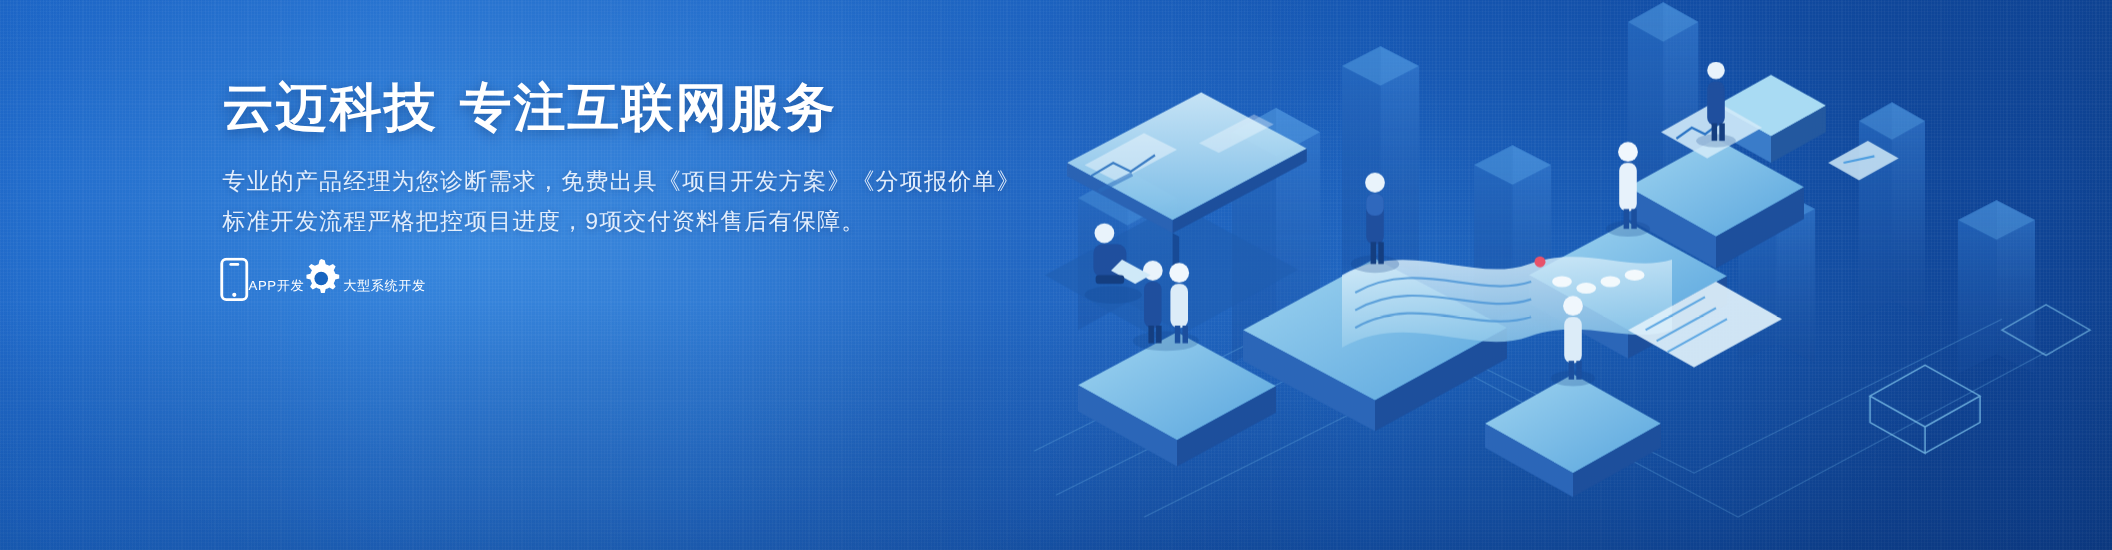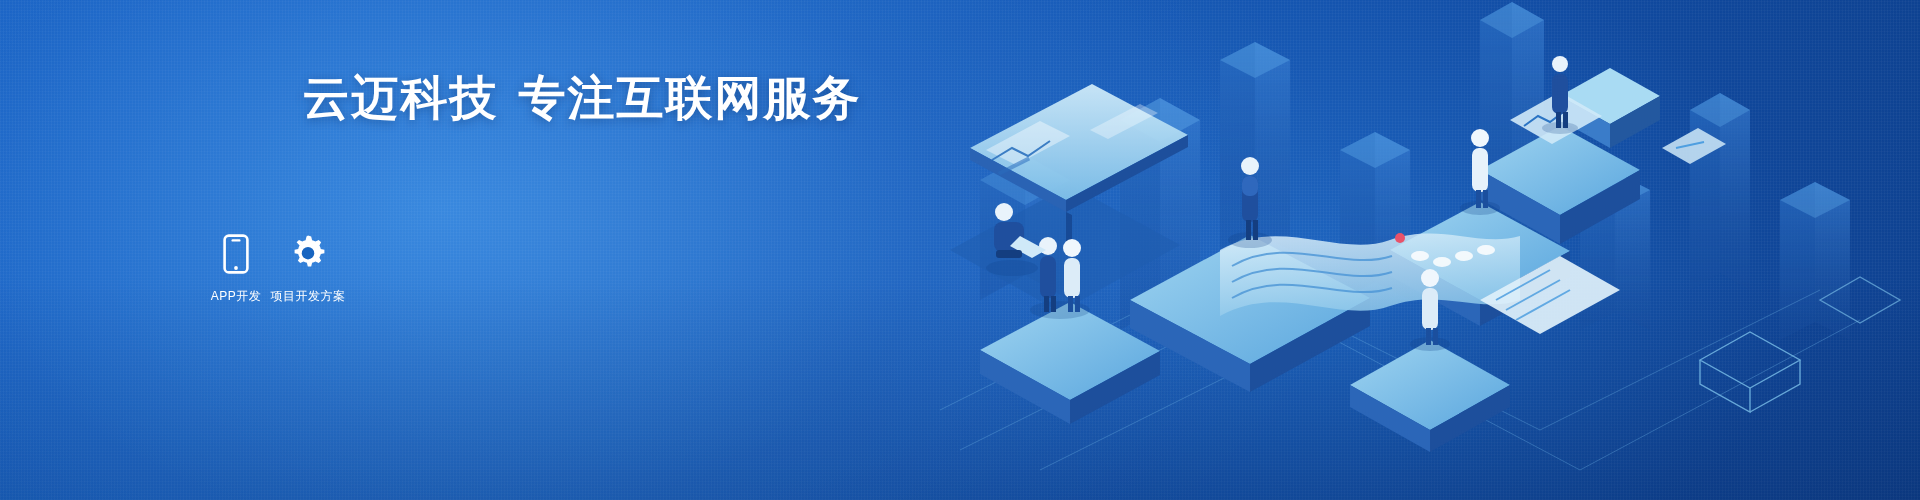--- a/index.html
+++ b/index.html
@@ -13,21 +13,20 @@
   .banner {
     position: relative;
     width: 1920px;
     height: 500px;
     overflow: hidden;
     background: #1155b8;
     background-image:
       radial-gradient(ellipse 1100px 700px at 23% 42%, rgba(48,132,222,0.95) 0%, rgba(30,104,200,0.45) 45%, rgba(18,74,170,0.0) 75%),
       radial-gradient(ellipse 900px 620px at 68% 55%, rgba(40,120,215,0.55) 0%, rgba(22,84,182,0.15) 55%, rgba(16,70,165,0) 80%),
       linear-gradient(115deg, #1862c4 0%, #1a66c9 18%, #1660c0 38%, #114fa8 62%, #0e4597 80%, #0d3f8c 100%);
-    text-align: center;
   }
   
   .banner::before {
     content: "";
     position: absolute;
     inset: 0;
     background-image:
       repeating-linear-gradient(90deg, rgba(255,255,255,0.030) 0 1px, rgba(255,255,255,0) 1px 3px),
       repeating-linear-gradient(0deg, rgba(255,255,255,0.022) 0 1px, rgba(255,255,255,0) 1px 3px);
     pointer-events: none;
@@ -74,21 +73,21 @@
   .services {
     position: absolute;
     left: 200px;
     top: 233px;
     display: flex;
     align-items: flex-start;
   }
   .service {
     width: 72px;
     display: flex;
-    flex-direction: column;
+    flex-direction: row;
     align-items: center;
     cursor: pointer;
   }
   .service .ico {
     height: 42px;
     display: flex;
     align-items: center;
     justify-content: center;
   }
   .service .ico svg { display: block; }
@@ -332,20 +331,22 @@
       <g>
         <polygon points="742,148 778,128 806,144 770,164" fill="#cfe9f8" opacity="0.85"></polygon>
         <line x1="756" y1="148" x2="784" y2="142" stroke="#4f9fe0" stroke-width="2"></line>
       </g>
     </svg>
   </div>
 
   <div class="copy">
     <h1 class="headline"><span>云迈科技</span><span class="sp"></span><span>专注互联网服务</span></h1>
 
+    <p class="sub first">专业的产品经理为您诊断需求，免费出具《项目开发方案》《分项报价单》</p>
+    <p class="sub">标准开发流程严格把控项目进度，9项交付资料售后有保障。</p>
   </div>
 
   <div class="services">
 
     <div class="service">
       <span class="ico">
         <svg width="26" height="40" viewBox="0 0 26 40">
           <rect x="1.6" y="1.6" width="22.8" height="36.8" rx="4.2" fill="none" stroke="#ffffff" stroke-width="2.6"></rect>
           <rect x="8.5" y="5.2" width="9" height="2.4" rx="1.2" fill="#ffffff"></rect>
           <circle cx="13" cy="34" r="1.9" fill="#ffffff"></circle>
@@ -357,17 +358,17 @@
 
 
 
     <div class="service">
       <span class="ico">
         <svg width="40" height="40" viewBox="0 0 40 40">
           <path d="M20 1.5l3.2 1.1.9 3.6c1.2.3 2.3.8 3.3 1.4l3.3-1.7 2.4 2.4-1.7 3.3c.6 1 1.1 2.1 1.4 3.3l3.6.9v3.4l-3.6.9c-.3 1.2-.8 2.3-1.4 3.3l1.7 3.3-2.4 2.4-3.3-1.7c-1 .6-2.1 1.1-3.3 1.4l-.9 3.6h-3.4l-.9-3.6c-1.2-.3-2.3-.8-3.3-1.4l-3.3 1.7-2.4-2.4 1.7-3.3c-.6-1-1.1-2.1-1.4-3.3l-3.6-.9v-3.4l3.6-.9c.3-1.2.8-2.3 1.4-3.3L8.6 8.3l2.4-2.4 3.3 1.7c1-.6 2.1-1.1 3.3-1.4l.9-3.6z" fill="#ffffff"></path>
           <circle cx="20" cy="19.2" r="6.2" fill="#1764c0"></circle>
         </svg>
       </span>
-      <span class="lbl">项目开发方案</span>
+      <span class="lbl">大型系统开发</span>
     </div>
 
   </div>
 </div>
 
 </body></html>

